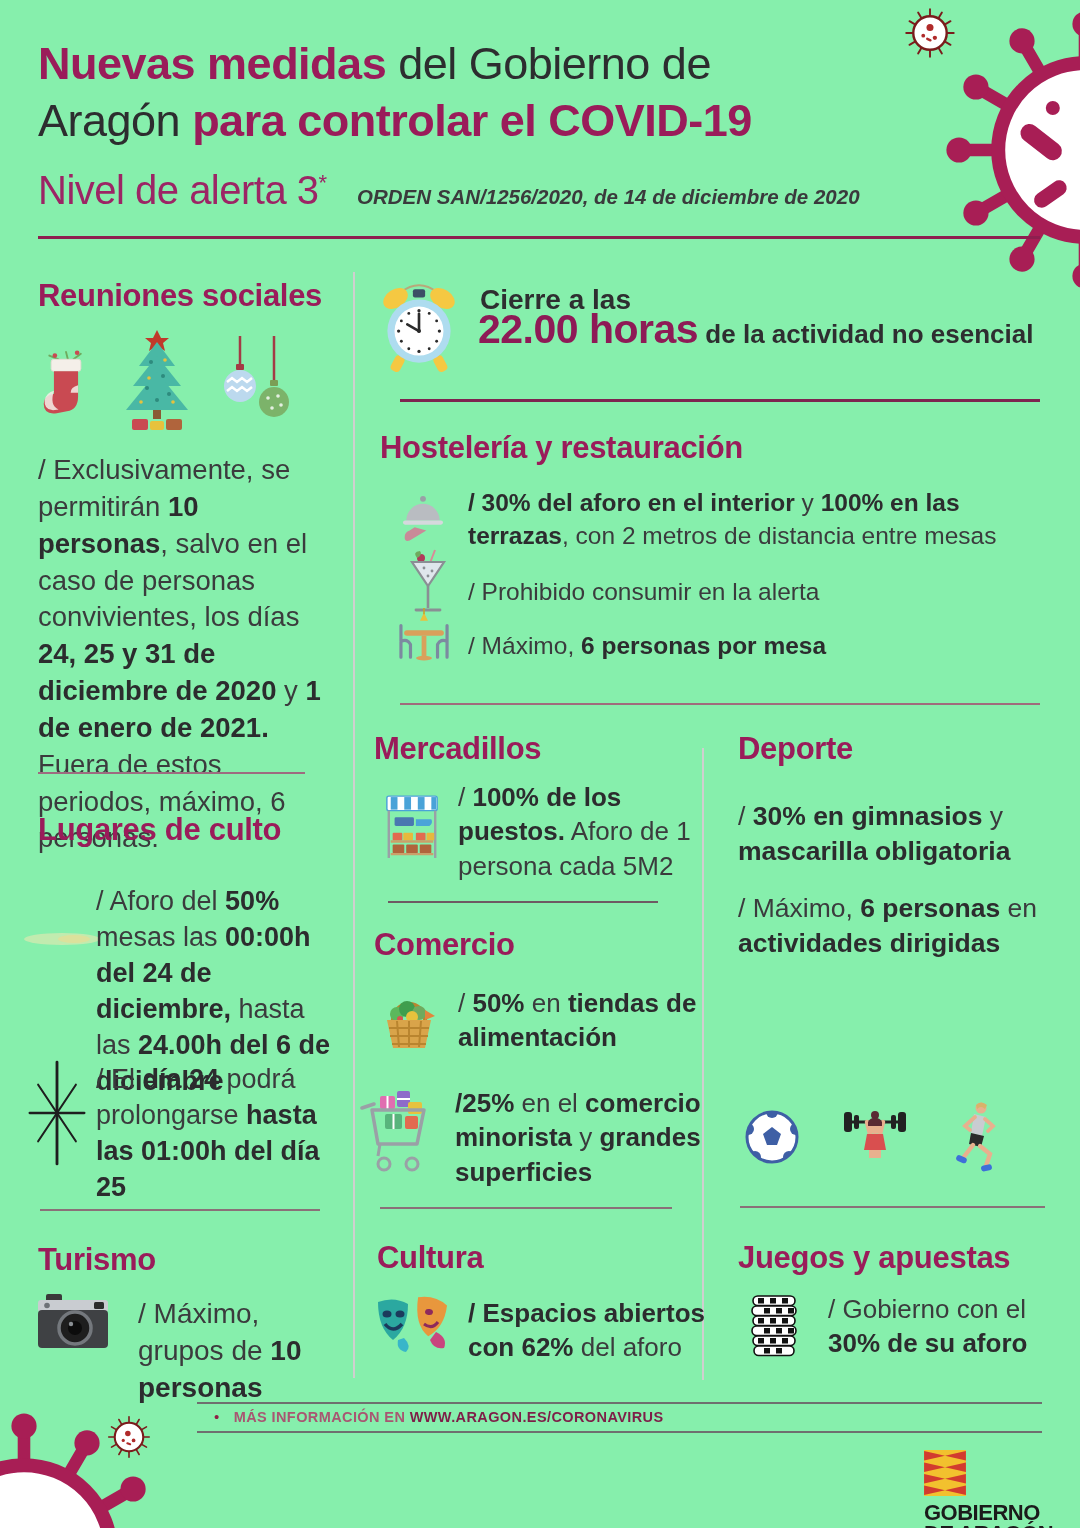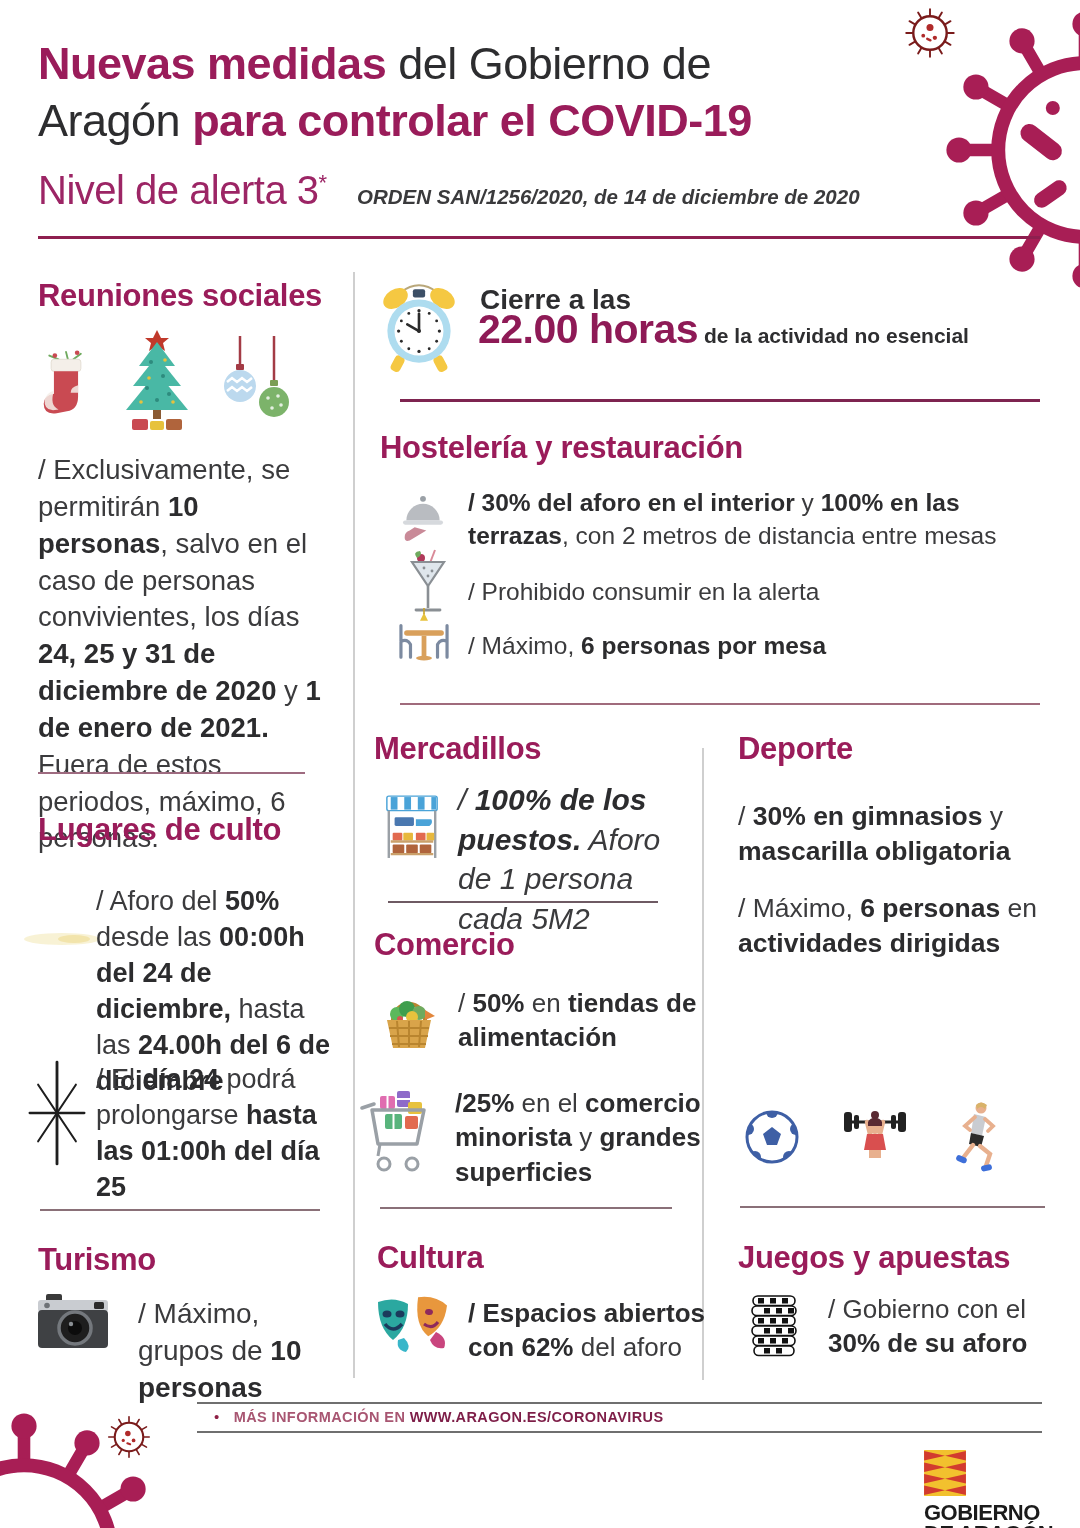--- a/index.html
+++ b/index.html
@@ -1,31 +1,31 @@
 <!DOCTYPE html>
 <html><head>
 <meta charset="utf-8">
 <style>
   html,body{margin:0;padding:0;background:#e9e9e9;}
-  .page{position:relative;width:1080px;height:1528px;background:#ffffff;overflow:hidden;
+  .page{position:relative;width:1080px;height:1528px;background:#86efac;overflow:hidden;
         font-family:"Liberation Sans","DejaVu Sans",sans-serif;margin:0 auto;}
   .abs{position:absolute;}
   .h{font-weight:800;color:#9a1c5a;font-size:31px;letter-spacing:-0.3px;}
   .txt{color:#3b3b3d;}
   .b{font-weight:800;color:#2c2c2e;}
   .vline{position:absolute;width:2px;background:#cfcfcf;}
   .hline{position:absolute;height:2px;}
   .title{font-size:45px;line-height:1.26;color:#2d2d2f;font-weight:500;letter-spacing:-0.5px;}
   .title .mag{font-weight:800;color:#9a1c5a;}
   .alert{font-size:40px;font-weight:400;color:#9c2565;letter-spacing:-0.5px;}
   .alert sup{font-size:22px;}
   .orden{font-size:20.5px;font-style:italic;font-weight:700;color:#3a3a3c;margin-top:43px;}
   .closure-pre{font-size:28px;font-weight:800;color:#2e2e30;}
   .closure-time{font-size:41px;font-weight:800;color:#8e1a56;letter-spacing:-0.5px;}
-  .closure-post{font-size:21px;font-weight:800;color:#2e2e30;}
+  .closure-post{font-size:26px;font-weight:800;color:#2e2e30;}
   .footer-info{font-size:14.5px;letter-spacing:0.4px;font-weight:700;color:#a85672;}
   .footer-url{font-size:14.5px;letter-spacing:0.4px;font-weight:800;color:#7e1e48;}
   .logo-txt{font-size:22px;font-weight:800;line-height:0.95;color:#1b1b1b;letter-spacing:-0.5px;}
 </style>
 </head>
 <body>
 
 <div class="page">
 
   <svg class="abs" style="left:945px;top:10px;" width="280" height="280" viewBox="0 0 200 200">
@@ -174,21 +174,21 @@
     <span>/ Exclusivamente, se permitirán </span><span class="b">10 personas</span><span>, salvo en el caso de personas convivientes, los días </span><span class="b">24, 25 y 31 de diciembre de 2020</span><span> y </span><span class="b">1 de enero de 2021.</span><span> Fuera de estos periodos, máximo, 6 personas.</span>
   </div>
   <div class="hline" style="left:38px;top:772px;width:267px;background:#9e6b80;"></div>
 
   <div class="abs h" style="left:38px;top:812px;">Lugares de culto</div>
   <svg class="abs" style="left:22px;top:922px;" width="80" height="34" viewBox="0 0 80 34">
     <ellipse cx="40" cy="17" rx="38" ry="6" fill="#f3e8b2" opacity="0.55"></ellipse>
     <ellipse cx="52" cy="17" rx="16" ry="4" fill="#eeda8f" opacity="0.6"></ellipse>
   </svg>
   <div class="abs txt" style="left:96px;top:884px;width:250px;font-size:27px;line-height:1.33;">
-    <span>/ Aforo del </span><span class="b">50%</span><span>  desde las </span><span class="b">00:00h del 24 de diciembre,</span><span> hasta las </span><span class="b">24.00h del 6 de diciembre</span>
+    <span>/ Aforo del </span><span class="b">50%</span><span>  mesas las </span><span class="b">00:00h del 24 de diciembre,</span><span> hasta las </span><span class="b">24.00h del 6 de diciembre</span>
   </div>
   <svg class="abs" style="left:24px;top:1058px;" width="66" height="110" viewBox="0 0 70 116">
     <g stroke="#1e1e1e" stroke-linecap="round">
       <line x1="35" y1="4" x2="35" y2="112" stroke-width="3"></line>
       <line x1="6" y1="58" x2="64" y2="58" stroke-width="2.4"></line>
       <line x1="15" y1="28" x2="55" y2="88" stroke-width="2.2"></line>
       <line x1="55" y1="28" x2="15" y2="88" stroke-width="2.2"></line>
     </g>
   </svg>
   <div class="abs txt" style="left:96px;top:1062px;width:250px;font-size:27px;line-height:1.33;">
@@ -306,21 +306,21 @@
         <rect x="45" y="40" width="8" height="8" rx="1"></rect>
       </g>
     <line x1="8" y1="49" x2="52" y2="49" stroke="#caa06a" stroke-width="2.5"></line>
     <g fill="#b0643c">
         <rect x="10" y="52" width="12" height="9" rx="1"></rect>
         <rect x="24" y="52" width="12" height="9" rx="1"></rect>
         <rect x="38" y="52" width="12" height="9" rx="1"></rect>
       </g>
     <line x1="8" y1="62" x2="52" y2="62" stroke="#caa06a" stroke-width="2.5"></line>
   </svg>
-  <div class="abs txt" style="left:458px;top:780px;width:238px;font-size:30px;line-height:1.32;font-style:italic;">
+  <div class="abs txt" style="left:458px;top:780px;width:238px;font-size:26px;line-height:1.32;">
     <span>/ </span><span class="b">100% de los puestos.</span><span> Aforo de 1 persona cada 5M2</span>
   </div>
   <div class="hline" style="left:388px;top:901px;width:270px;background:#6e5a63;"></div>
 
   <div class="abs h" style="left:374px;top:927px;">Comercio</div>
   <svg class="abs" style="left:377px;top:990px;" width="64" height="66" viewBox="0 0 64 66">
     <path d="M16,30 A16,16 0 0 1 48,30" fill="none" stroke="#b9852f" stroke-width="4"></path>
     <circle cx="20" cy="24" r="7" fill="#5cb85c"></circle>
       <circle cx="30" cy="19" r="8" fill="#3f9e4d"></circle>
     <circle cx="42" cy="23" r="7" fill="#6faa5e"></circle>

